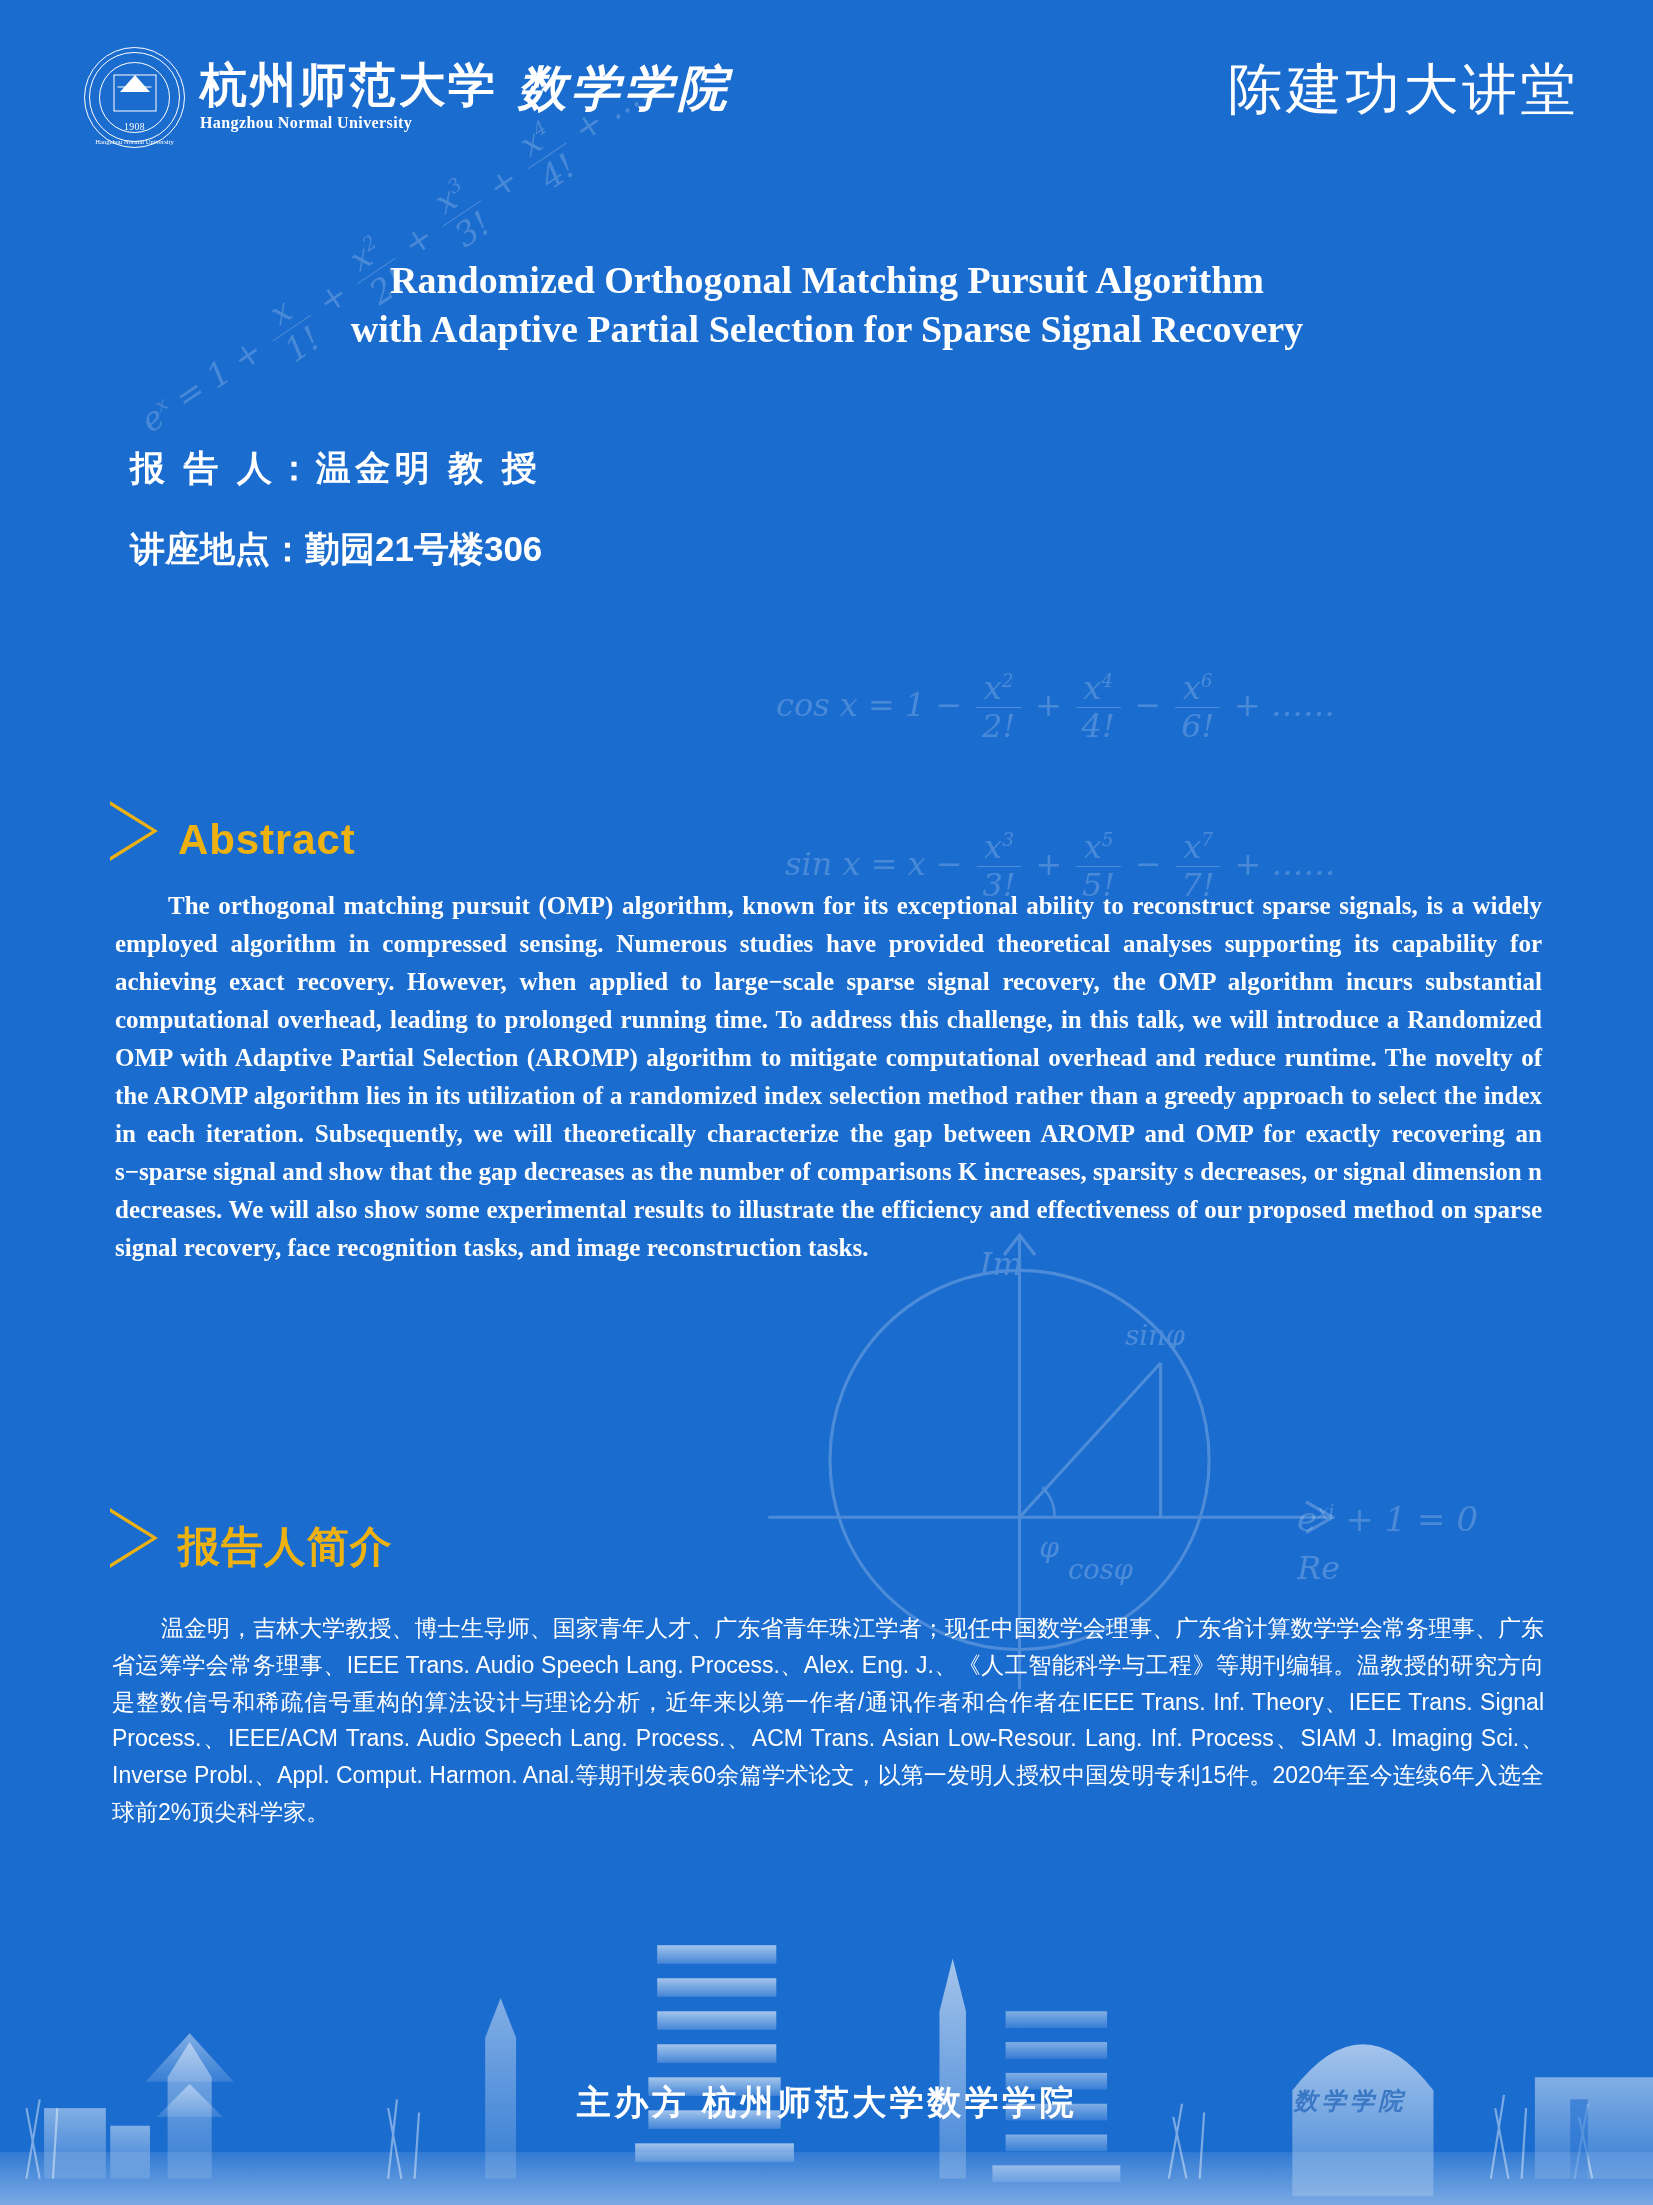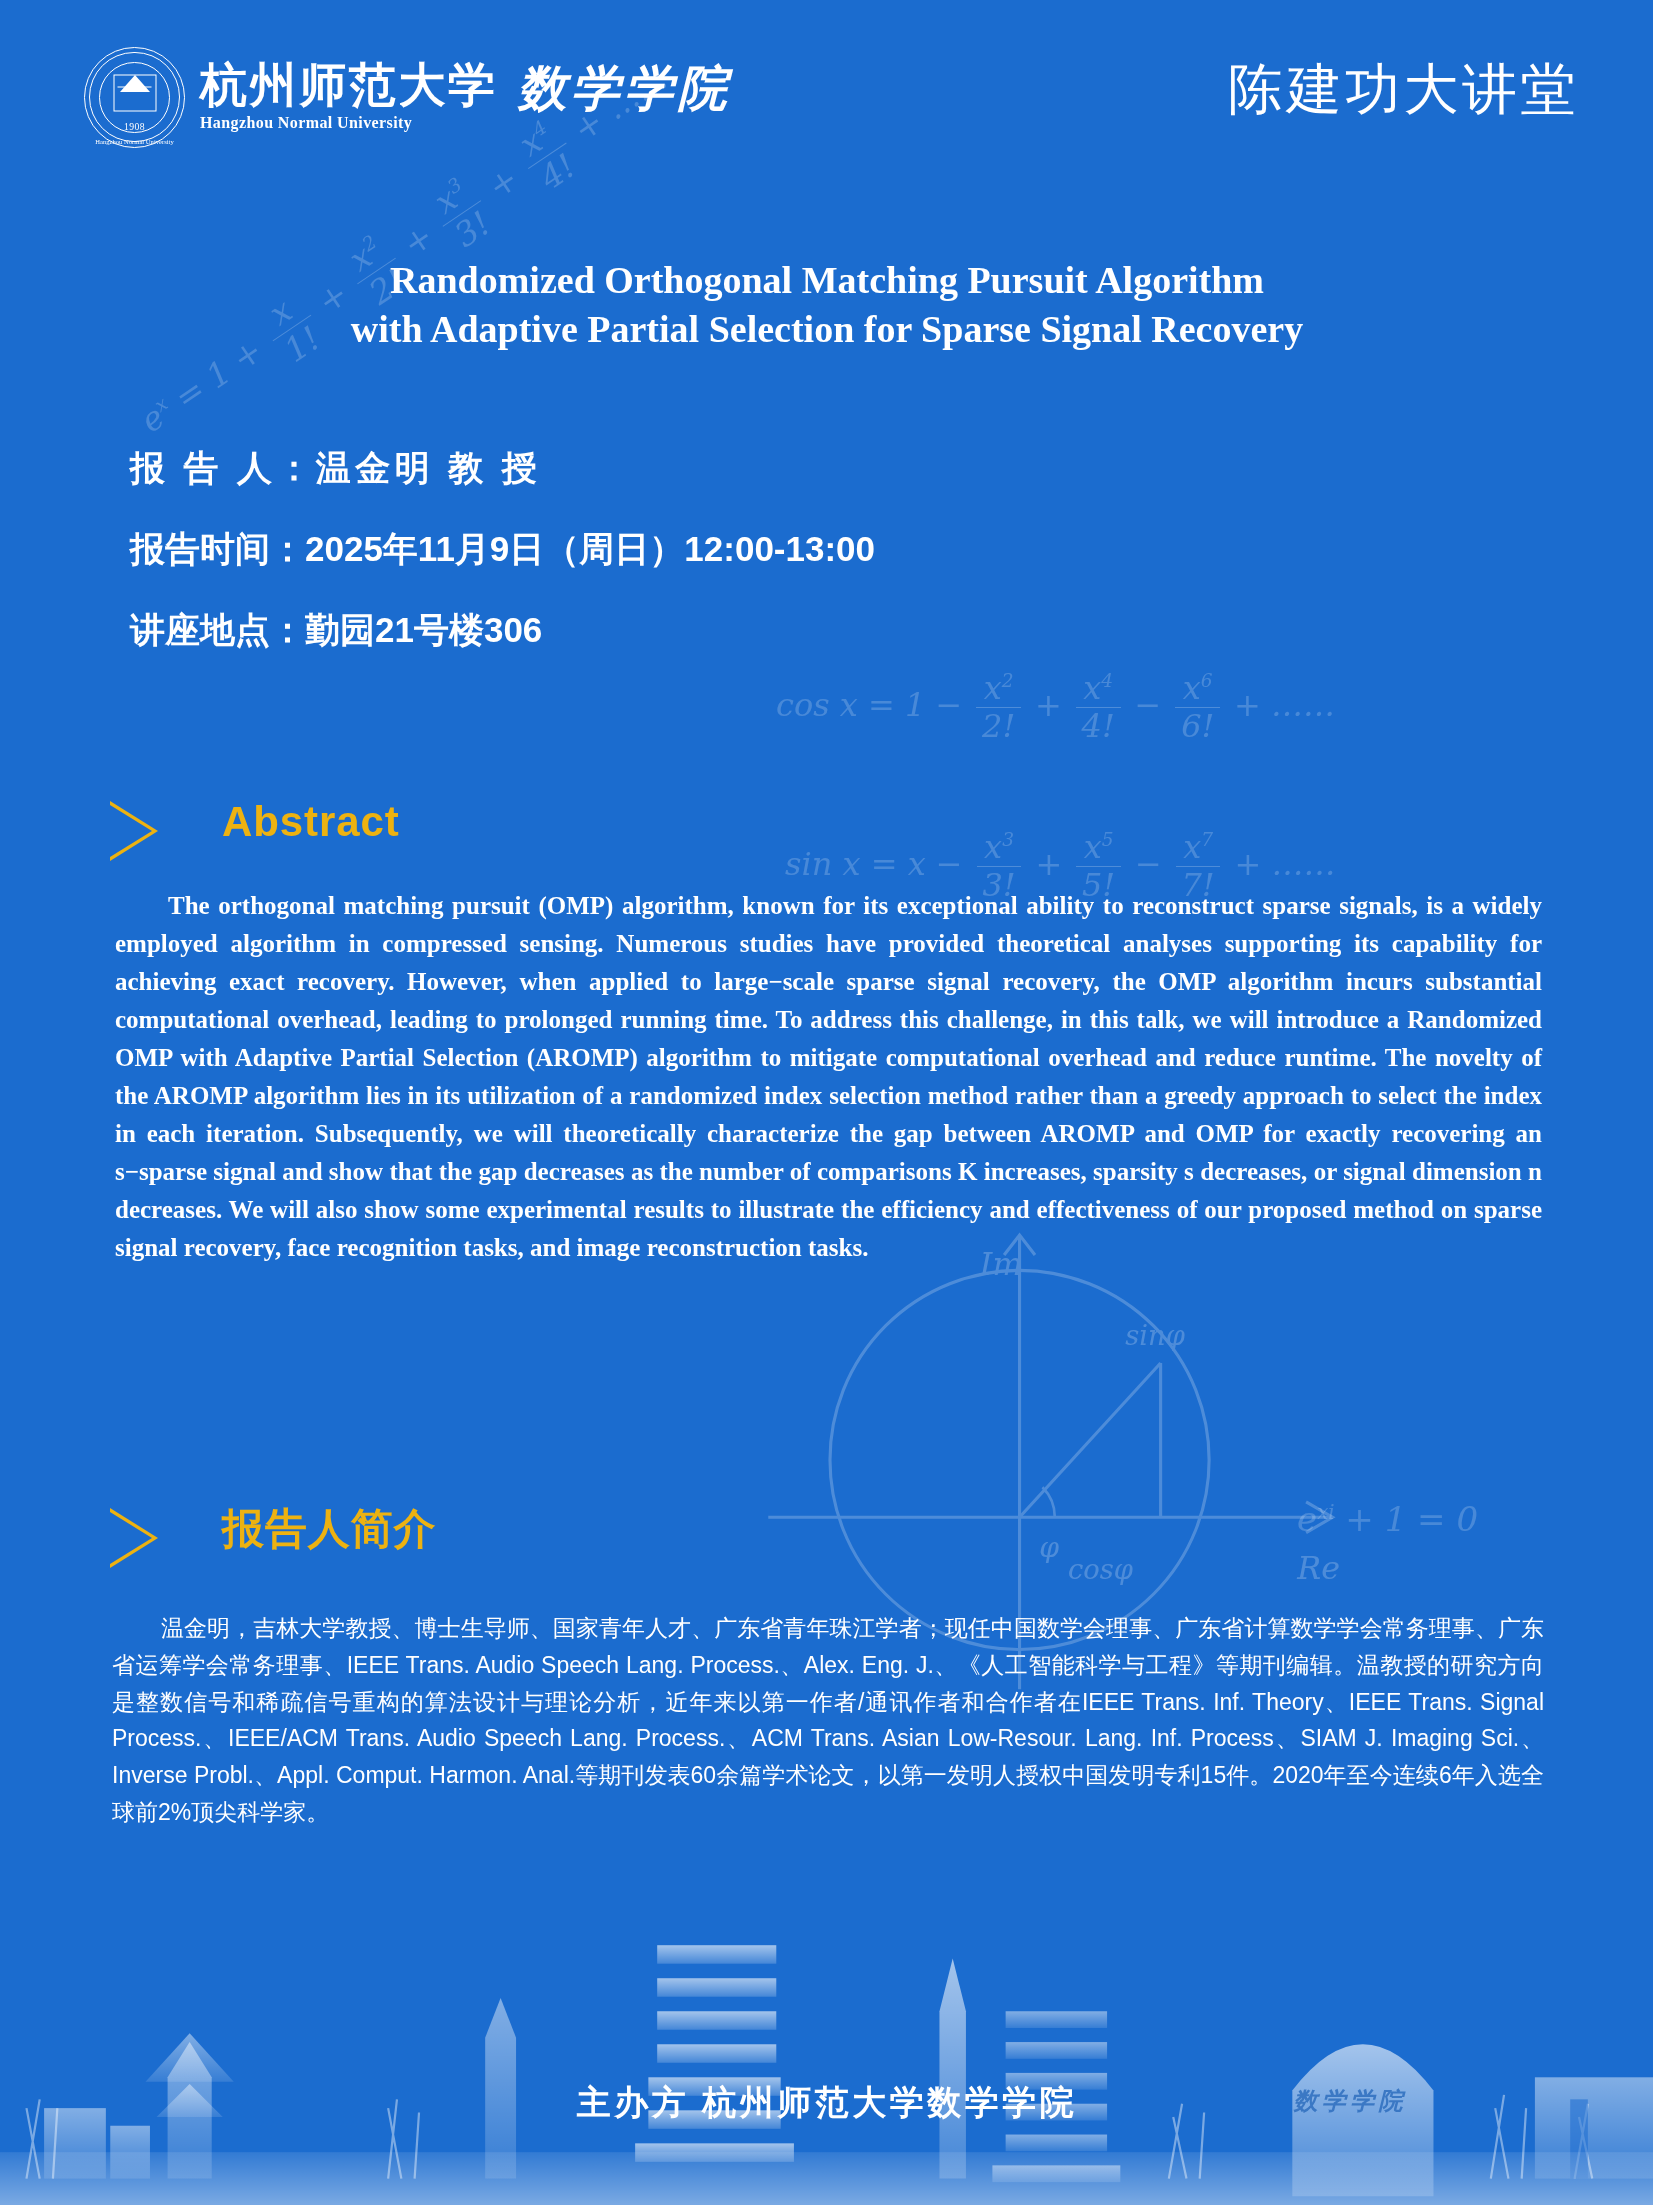--- a/index.html
+++ b/index.html
@@ -178,23 +178,22 @@
     white-space: nowrap;
     font-family:"Liberation Sans","DejaVu Sans", sans-serif;
   }
   .meta-row.sp { letter-spacing: 4.4px; }
 
   
   .section-head {
     position:absolute;
     z-index: 5;
     display:flex;
-    align-items:flex-start;
+    align-items:flex-end;
     left: 110px;
-    gap: 44px;
   }
   .tri {
     width: 0; height: 0;
     border-top: 30px solid transparent;
     border-bottom: 30px solid transparent;
     border-left: 48px solid #edb211;
     margin-right: 20px;
     position: relative;
   }
   .tri:after{
@@ -365,21 +364,20 @@
   <div class="forum-title">陈建功大讲堂</div>
 </div>
 
 <div class="talk-title">
   <div>Randomized Orthogonal Matching Pursuit Algorithm</div>
   <div>with Adaptive Partial Selection for Sparse Signal Recovery</div>
 </div>
 
 <div class="meta">
   <div class="meta-row sp">报 告 人：温金明  教 授</div>
-  <div class="meta-row">报告时间：2025年11月9日（周日）12:00-13:00</div>
   <div class="meta-row">讲座地点：勤园21号楼306</div>
 </div>
 
 <div class="section-head" style="top:801px;">
   <div class="tri"></div>
   <div class="sec-label">Abstract</div>
 </div>
 <div class="abstract">The orthogonal matching pursuit (OMP) algorithm, known for its exceptional ability to reconstruct sparse signals, is a widely employed algorithm in compressed sensing. Numerous studies have provided theoretical analyses supporting its capability for achieving exact recovery. However, when applied to large−scale sparse signal recovery, the OMP algorithm incurs substantial computational overhead, leading to prolonged running time. To address this challenge, in this talk, we will introduce a Randomized OMP with Adaptive Partial Selection (AROMP) algorithm to mitigate computational overhead and reduce runtime. The novelty of the AROMP algorithm lies in its utilization of a randomized index selection method rather than a greedy approach to select the index in each iteration. Subsequently, we will theoretically characterize the gap between AROMP and OMP for exactly recovering an s−sparse signal and show that the gap decreases as the number of comparisons K increases, sparsity s decreases, or signal dimension n decreases. We will also show some experimental results to illustrate the efficiency and effectiveness of our proposed method on sparse signal recovery, face recognition tasks, and image reconstruction tasks.</div>
 
 <div class="section-head" style="top:1508px;">

